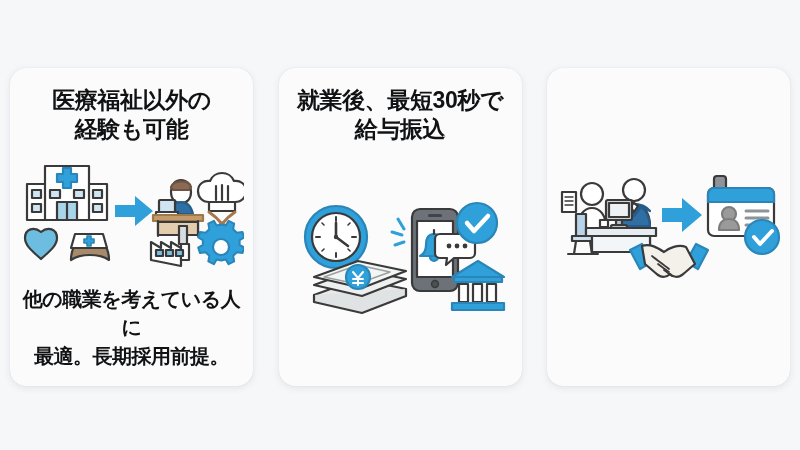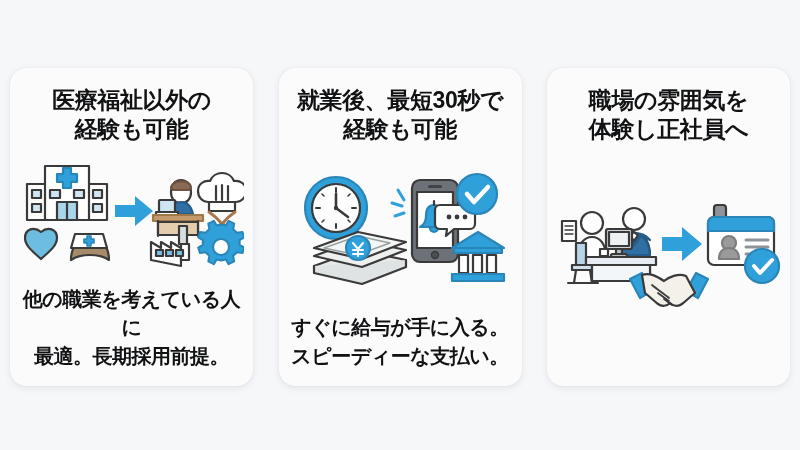--- a/index.html
+++ b/index.html
@@ -148,21 +148,21 @@
         </g>
       </svg>
     </div>
 
     <div class="card-caption">他の職業を考えている人に
 最適。長期採用前提。</div>
   </div>
 
   <div class="card">
     <div class="card-title">就業後、最短30秒で
-経験も可能</div>
+給与振込</div>
 
     <div class="card-art">
       <svg width="225" height="120" viewBox="0 0 225 120" aria-hidden="true">
         <g stroke="#3a3a3a" stroke-width="2.2" stroke-linejoin="round" stroke-linecap="round" fill="none">
 
           <g>
             <circle cx="48" cy="38" r="31" fill="#2fa0da" stroke="#2a86b8"></circle>
             <circle cx="48" cy="38" r="24" fill="#ffffff"></circle>
             <line x1="48" y1="18" x2="48" y2="22" stroke-width="2"></line>
             <line x1="48" y1="54" x2="48" y2="58" stroke-width="2"></line>
@@ -222,27 +222,23 @@
             <rect x="171" y="85" width="9" height="18" fill="#ffffff"></rect>
             <rect x="185" y="85" width="9" height="18" fill="#ffffff"></rect>
             <rect x="199" y="85" width="9" height="18" fill="#ffffff"></rect>
             <rect x="164" y="104" width="52" height="7" fill="#2fa0da" stroke="#2a86b8"></rect>
           </g>
 
         </g>
       </svg>
     </div>
 
-    <div class="card-caption">すぐに給与が手に入る。
-スピーディーな支払い。</div>
   </div>
 
   <div class="card">
-    <div class="card-title">職場の雰囲気を
-体験し正社員へ</div>
 
     <div class="card-art">
       <svg width="225" height="120" viewBox="0 0 225 120" aria-hidden="true">
         <g stroke="#3a3a3a" stroke-width="2.2" stroke-linejoin="round" stroke-linecap="round" fill="none">
 
           <g>
 
             <rect x="6" y="22" width="14" height="20" fill="#ffffff"></rect>
             <line x1="9" y1="27" x2="17" y2="27" stroke-width="1.4"></line>
             <line x1="9" y1="31" x2="17" y2="31" stroke-width="1.4"></line>

